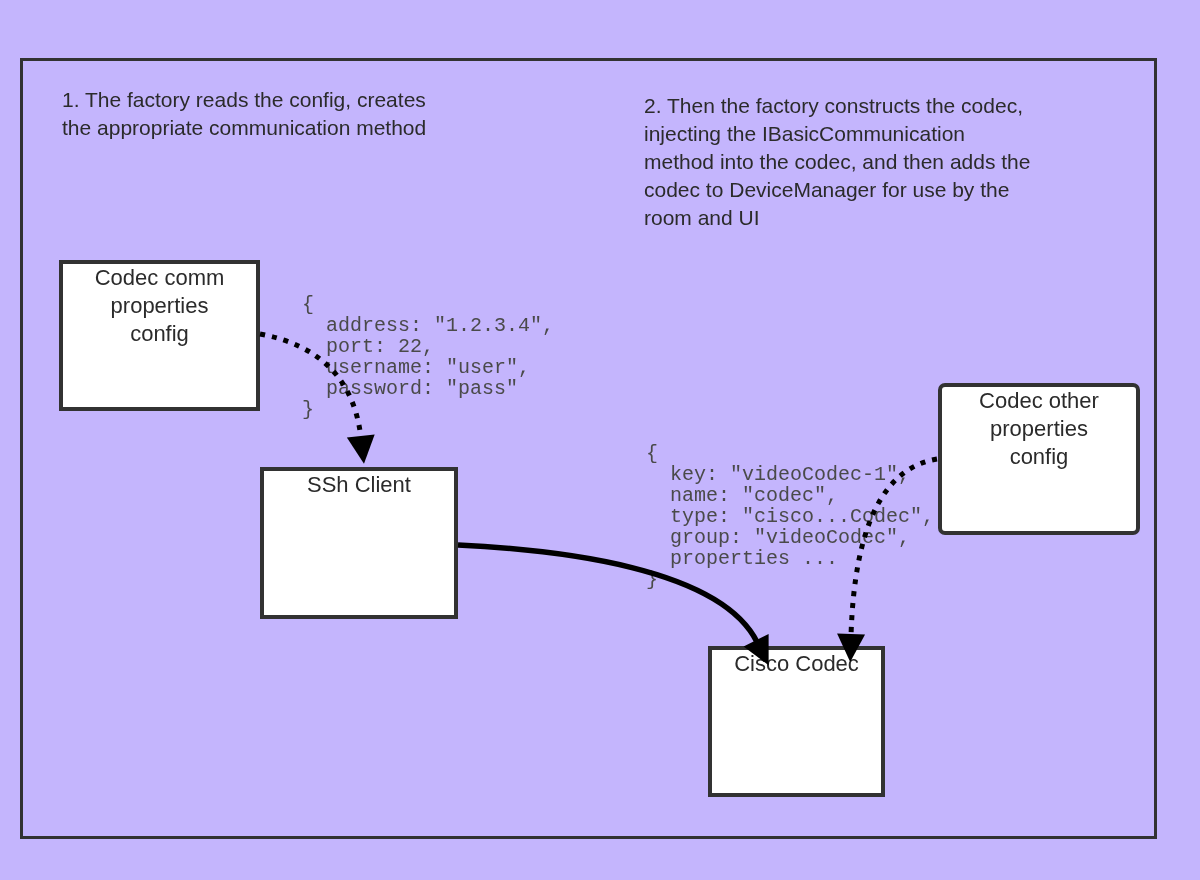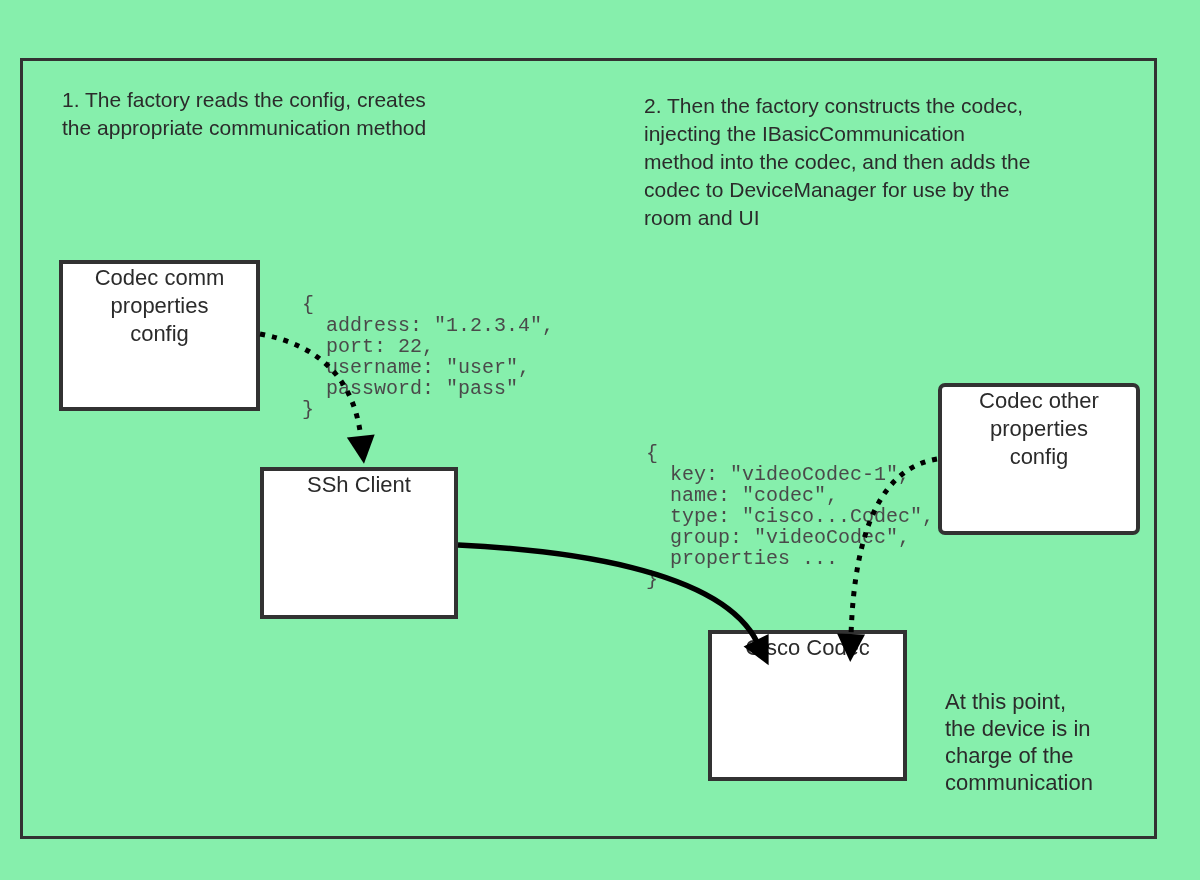--- a/index.html
+++ b/index.html
@@ -1,21 +1,21 @@
 <!DOCTYPE html>
 <html><head>
 <meta charset="utf-8">
 <style>
   * { margin: 0; padding: 0; box-sizing: border-box; }
   html, body { background: #ffffff; }
   .canvas {
     position: relative;
     width: 1200px;
     height: 880px;
-    background: #86efac;
+    background: #c4b5fd;
     overflow: hidden;
     font-family: "Liberation Sans", sans-serif;
     color: #2b2b2b;
   }
   .frame {
     position: absolute;
     left: 20px; top: 58px;
     width: 1137px; height: 781px;
     border: 3px solid #323232;
     background: transparent;
@@ -41,21 +41,21 @@
   }
   .dbox .label {
     font-size: 22px;
     line-height: 28px;
     white-space: pre-line;
     color: #2b2b2b;
   }
   .box-comm  { left: 59px;  top: 260px; width: 201px; height: 151px; }
   .box-ssh   { left: 260px; top: 467px; width: 198px; height: 152px; }
   .box-other { left: 938px; top: 383px; width: 202px; height: 152px; border-radius: 7px; }
-  .box-cisco { left: 708px; top: 630px; width: 199px; height: 151px; }
+  .box-cisco { left: 708px; top: 646px; width: 177px; height: 151px; }
   .code {
     position: absolute;
     font-family: "Liberation Mono", monospace;
     font-size: 20px;
     line-height: 21px;
     white-space: pre;
     color: #4a4a4a;
   }
   .code-comm  { left: 302px; top: 294px; }
   .code-codec { left: 646px; top: 443px; }
@@ -110,24 +110,20 @@
   <div class="dbox box-other">
     <span class="label">Codec other
 properties
 config</span>
   </div>
 
   <div class="dbox box-cisco">
     <span class="label">Cisco Codec</span>
   </div>
 
-  <div class="note note-closing">At this point,
-the device is in
-charge of the
-communication</div>
 
   <svg class="arrows" viewBox="0 0 1200 880" xmlns="http://www.w3.org/2000/svg">
     <defs>
       <marker id="ah" viewBox="0 0 30 30" markerWidth="30" markerHeight="30" refX="3" refY="15" orient="auto" markerUnits="userSpaceOnUse">
         <path d="M1,1 L29,15 L1,29 Z" fill="#000000"></path>
       </marker>
     </defs>
     <path d="M 260 334 Q 351 351 361 438" fill="none" stroke="#000000" stroke-width="5" stroke-dasharray="5 7" marker-end="url(#ah)"></path>
     <path d="M 458 545 C 560 550, 720 568, 757 642" fill="none" stroke="#000000" stroke-width="5.5" marker-end="url(#ah)"></path>
     <path d="M 937 459 Q 856 472 851 636" fill="none" stroke="#000000" stroke-width="5" stroke-dasharray="5 7" marker-end="url(#ah)"></path>

